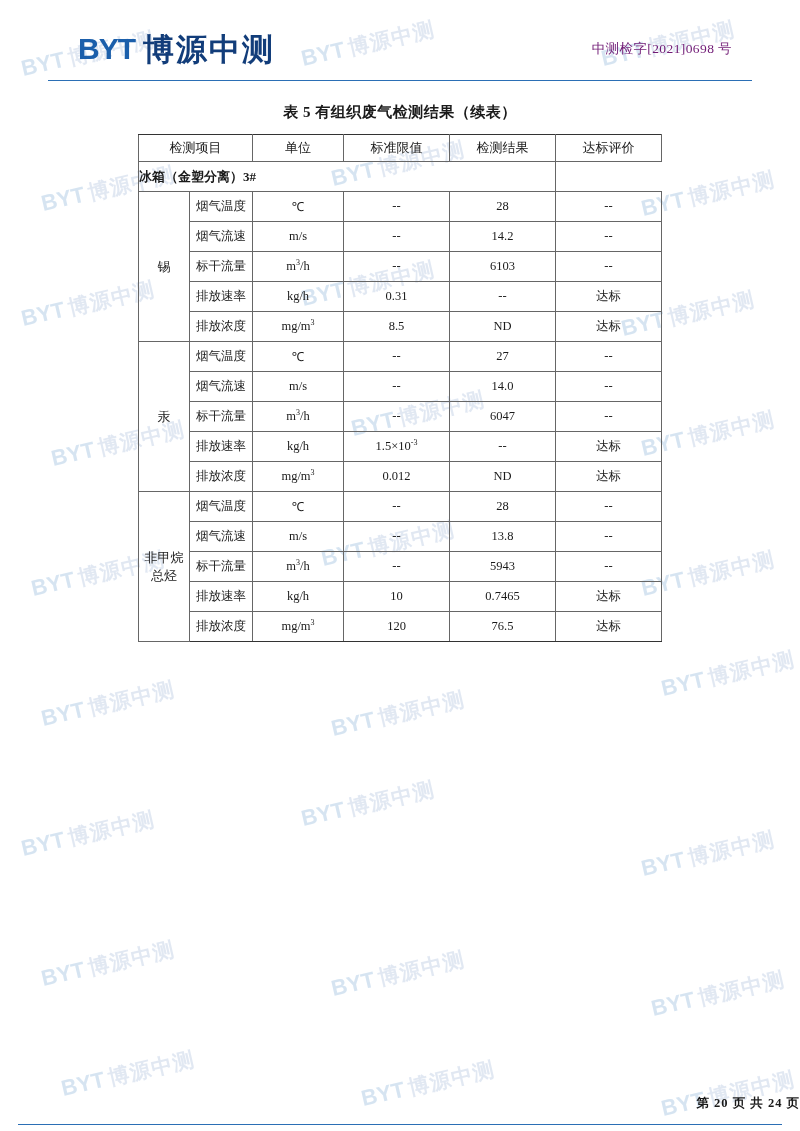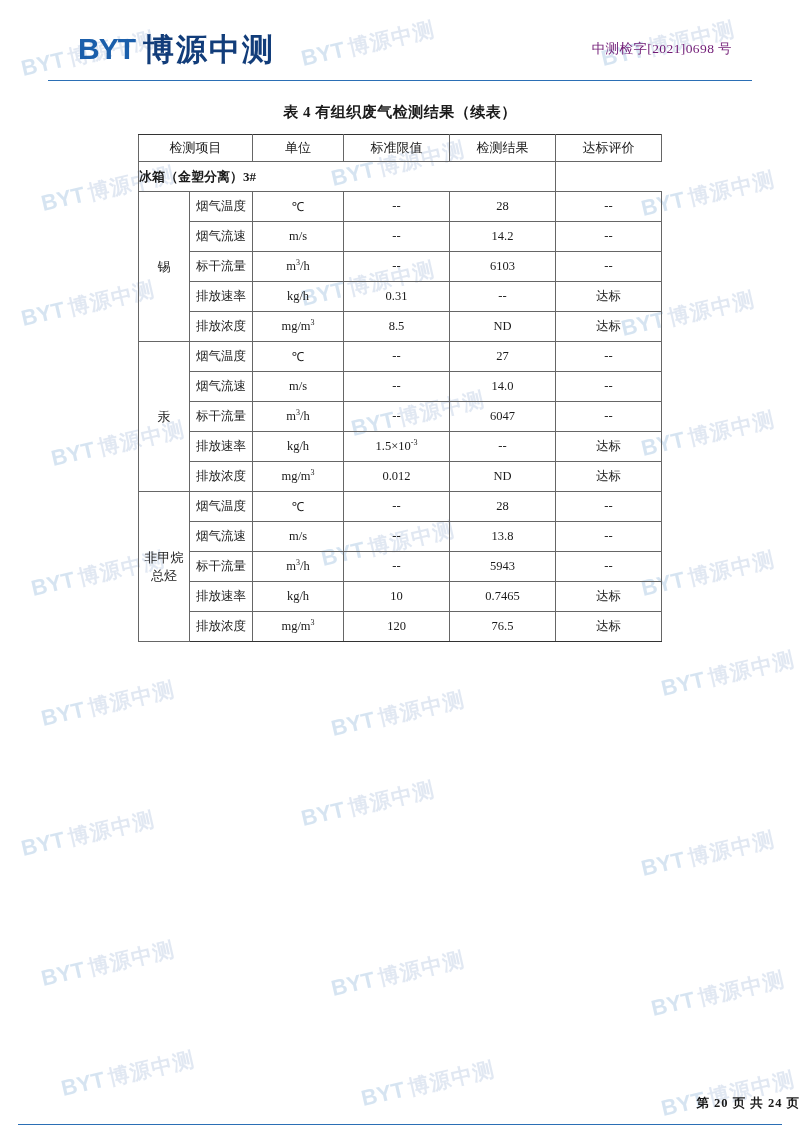--- a/index.html
+++ b/index.html
@@ -204,21 +204,21 @@
 
   <div class="header">
     <div class="logo">
       <span class="logo-mark">BYT</span>
       <span class="logo-text">博源中测</span>
     </div>
     <div class="doc-code">中测检字[2021]0698 号</div>
   </div>
   <div class="header-rule"></div>
 
-  <div class="table-title">表 4  有组织废气检测结果（续表）</div>
+  <div class="table-title">表 5  有组织废气检测结果（续表）</div>
 
   <table class="data-table">
     <thead>
       <tr>
         <th colspan="2" style="width:235px">检测项目</th>
         <th style="width:90px">单位</th>
         <th style="width:105px">标准限值</th>
         <th style="width:105px">检测结果</th>
         <th style="width:105px">达标评价</th>
       </tr>

